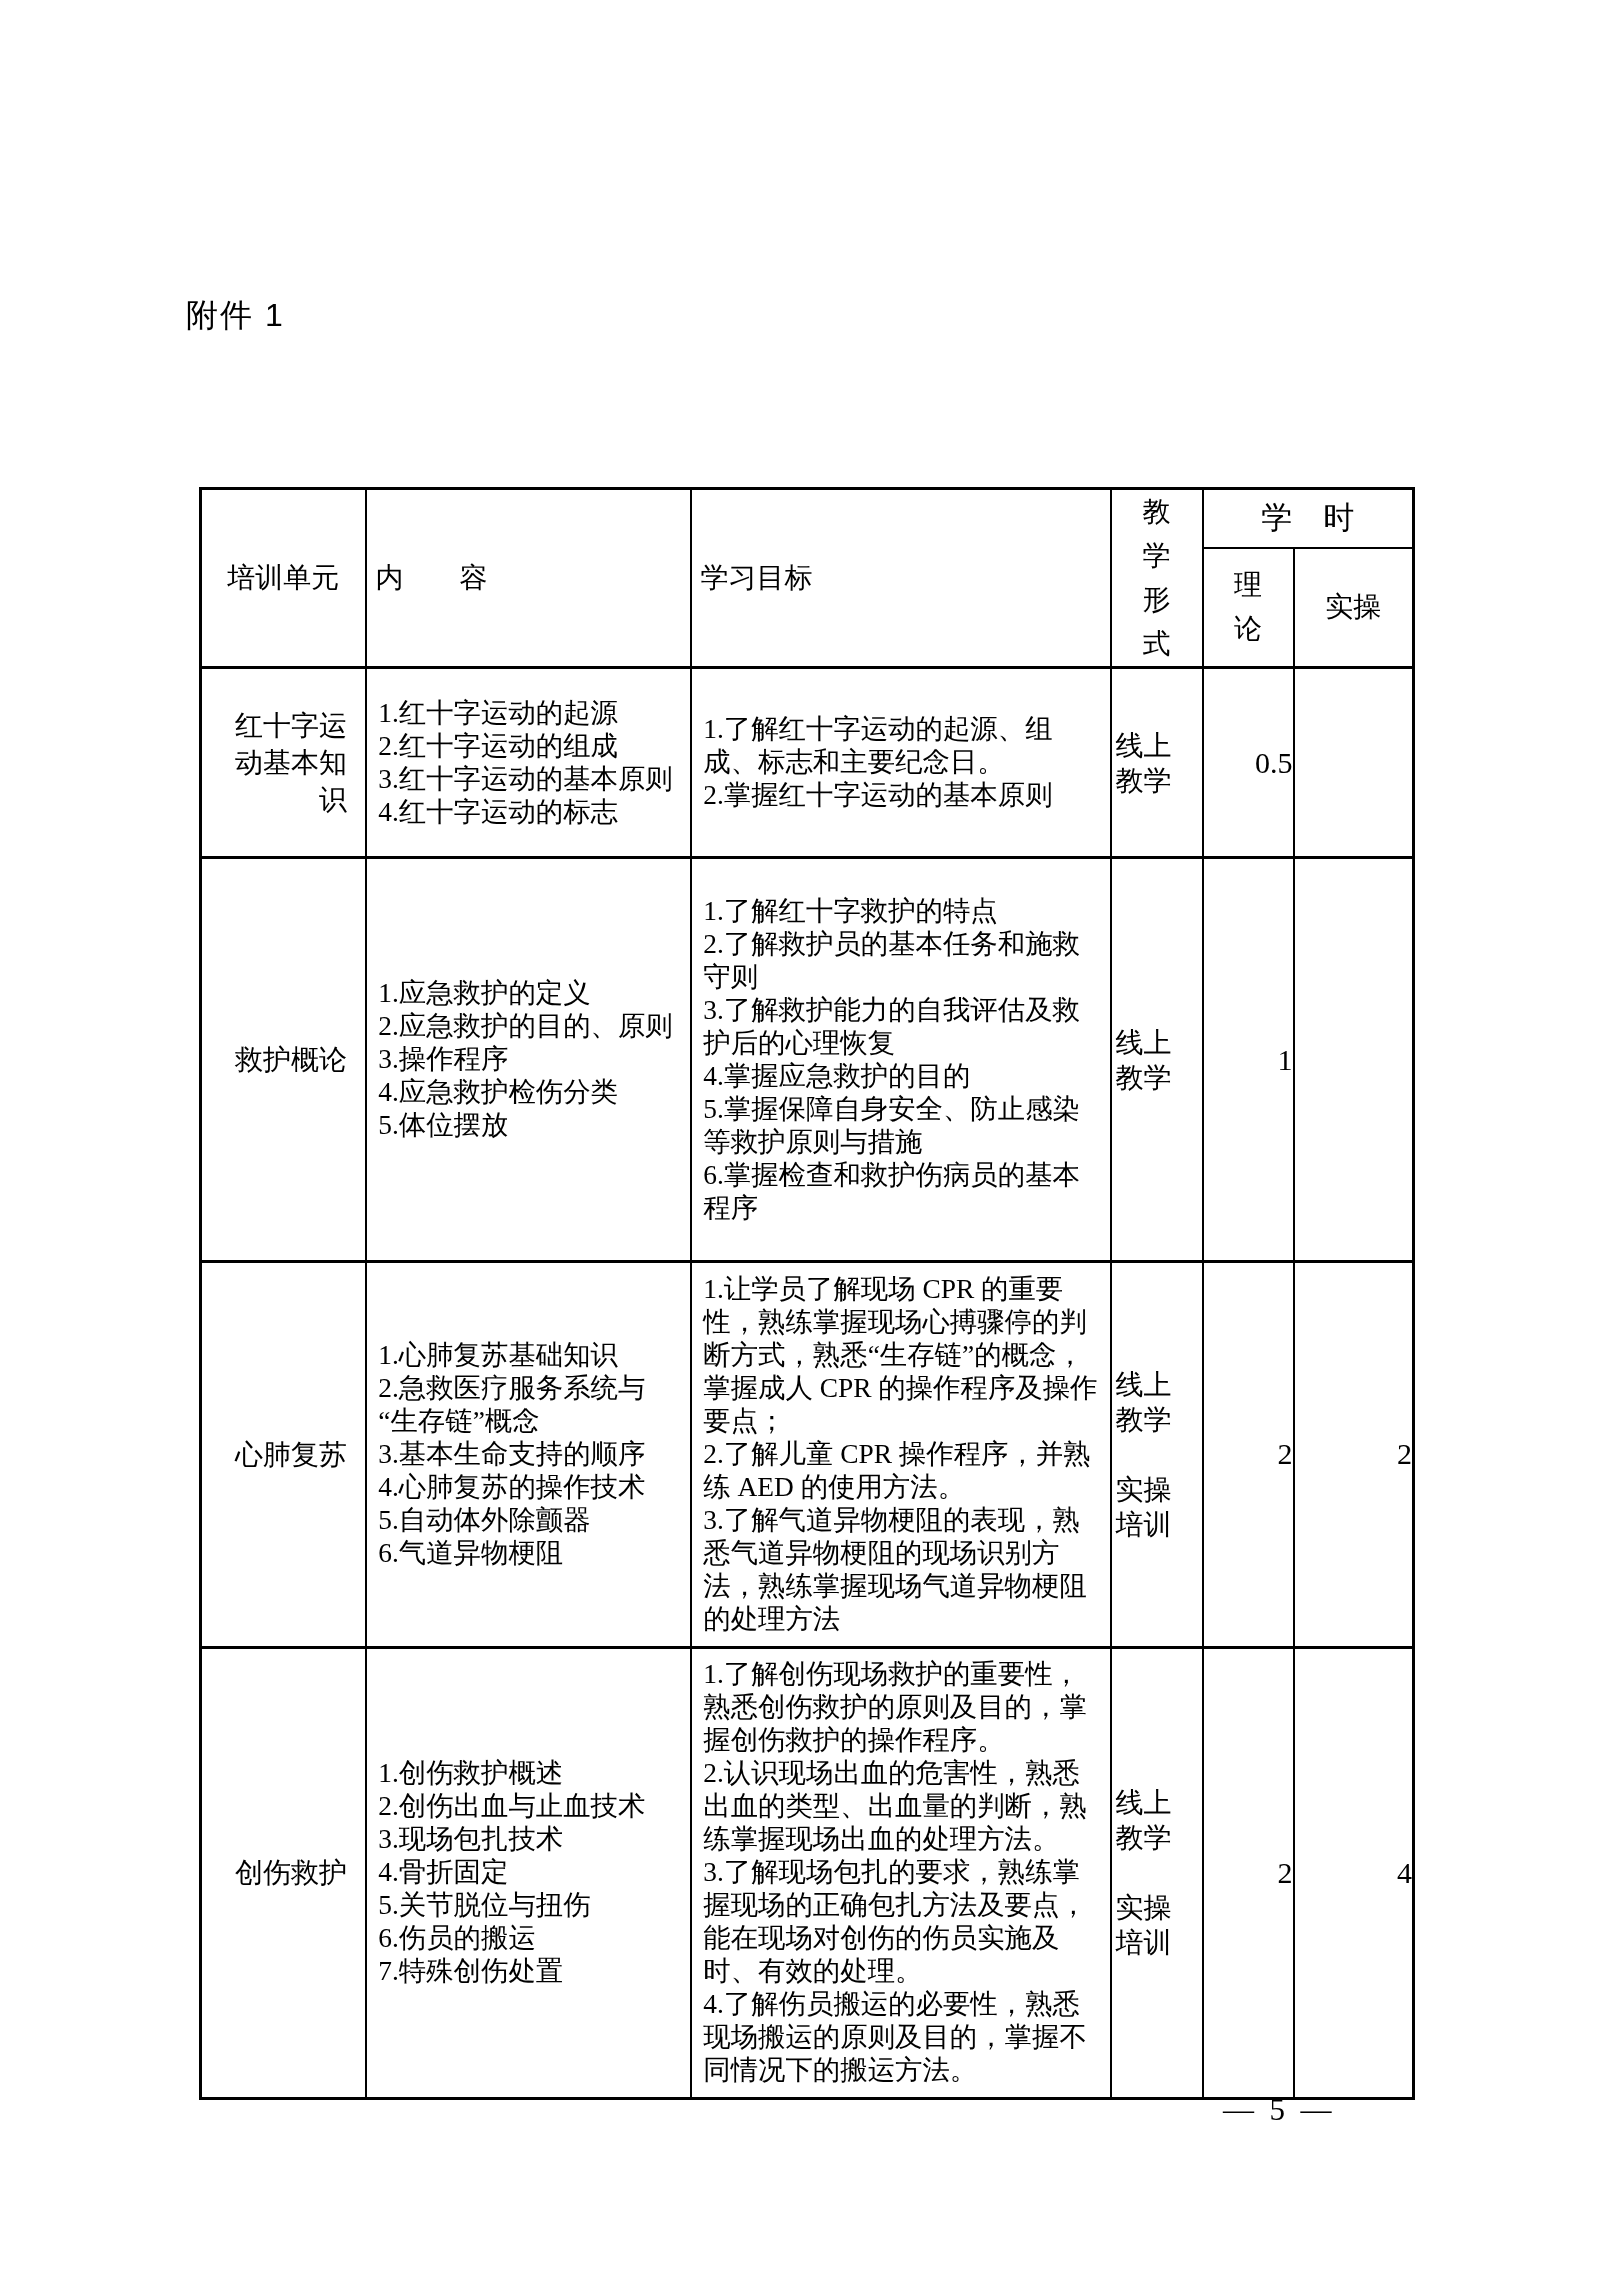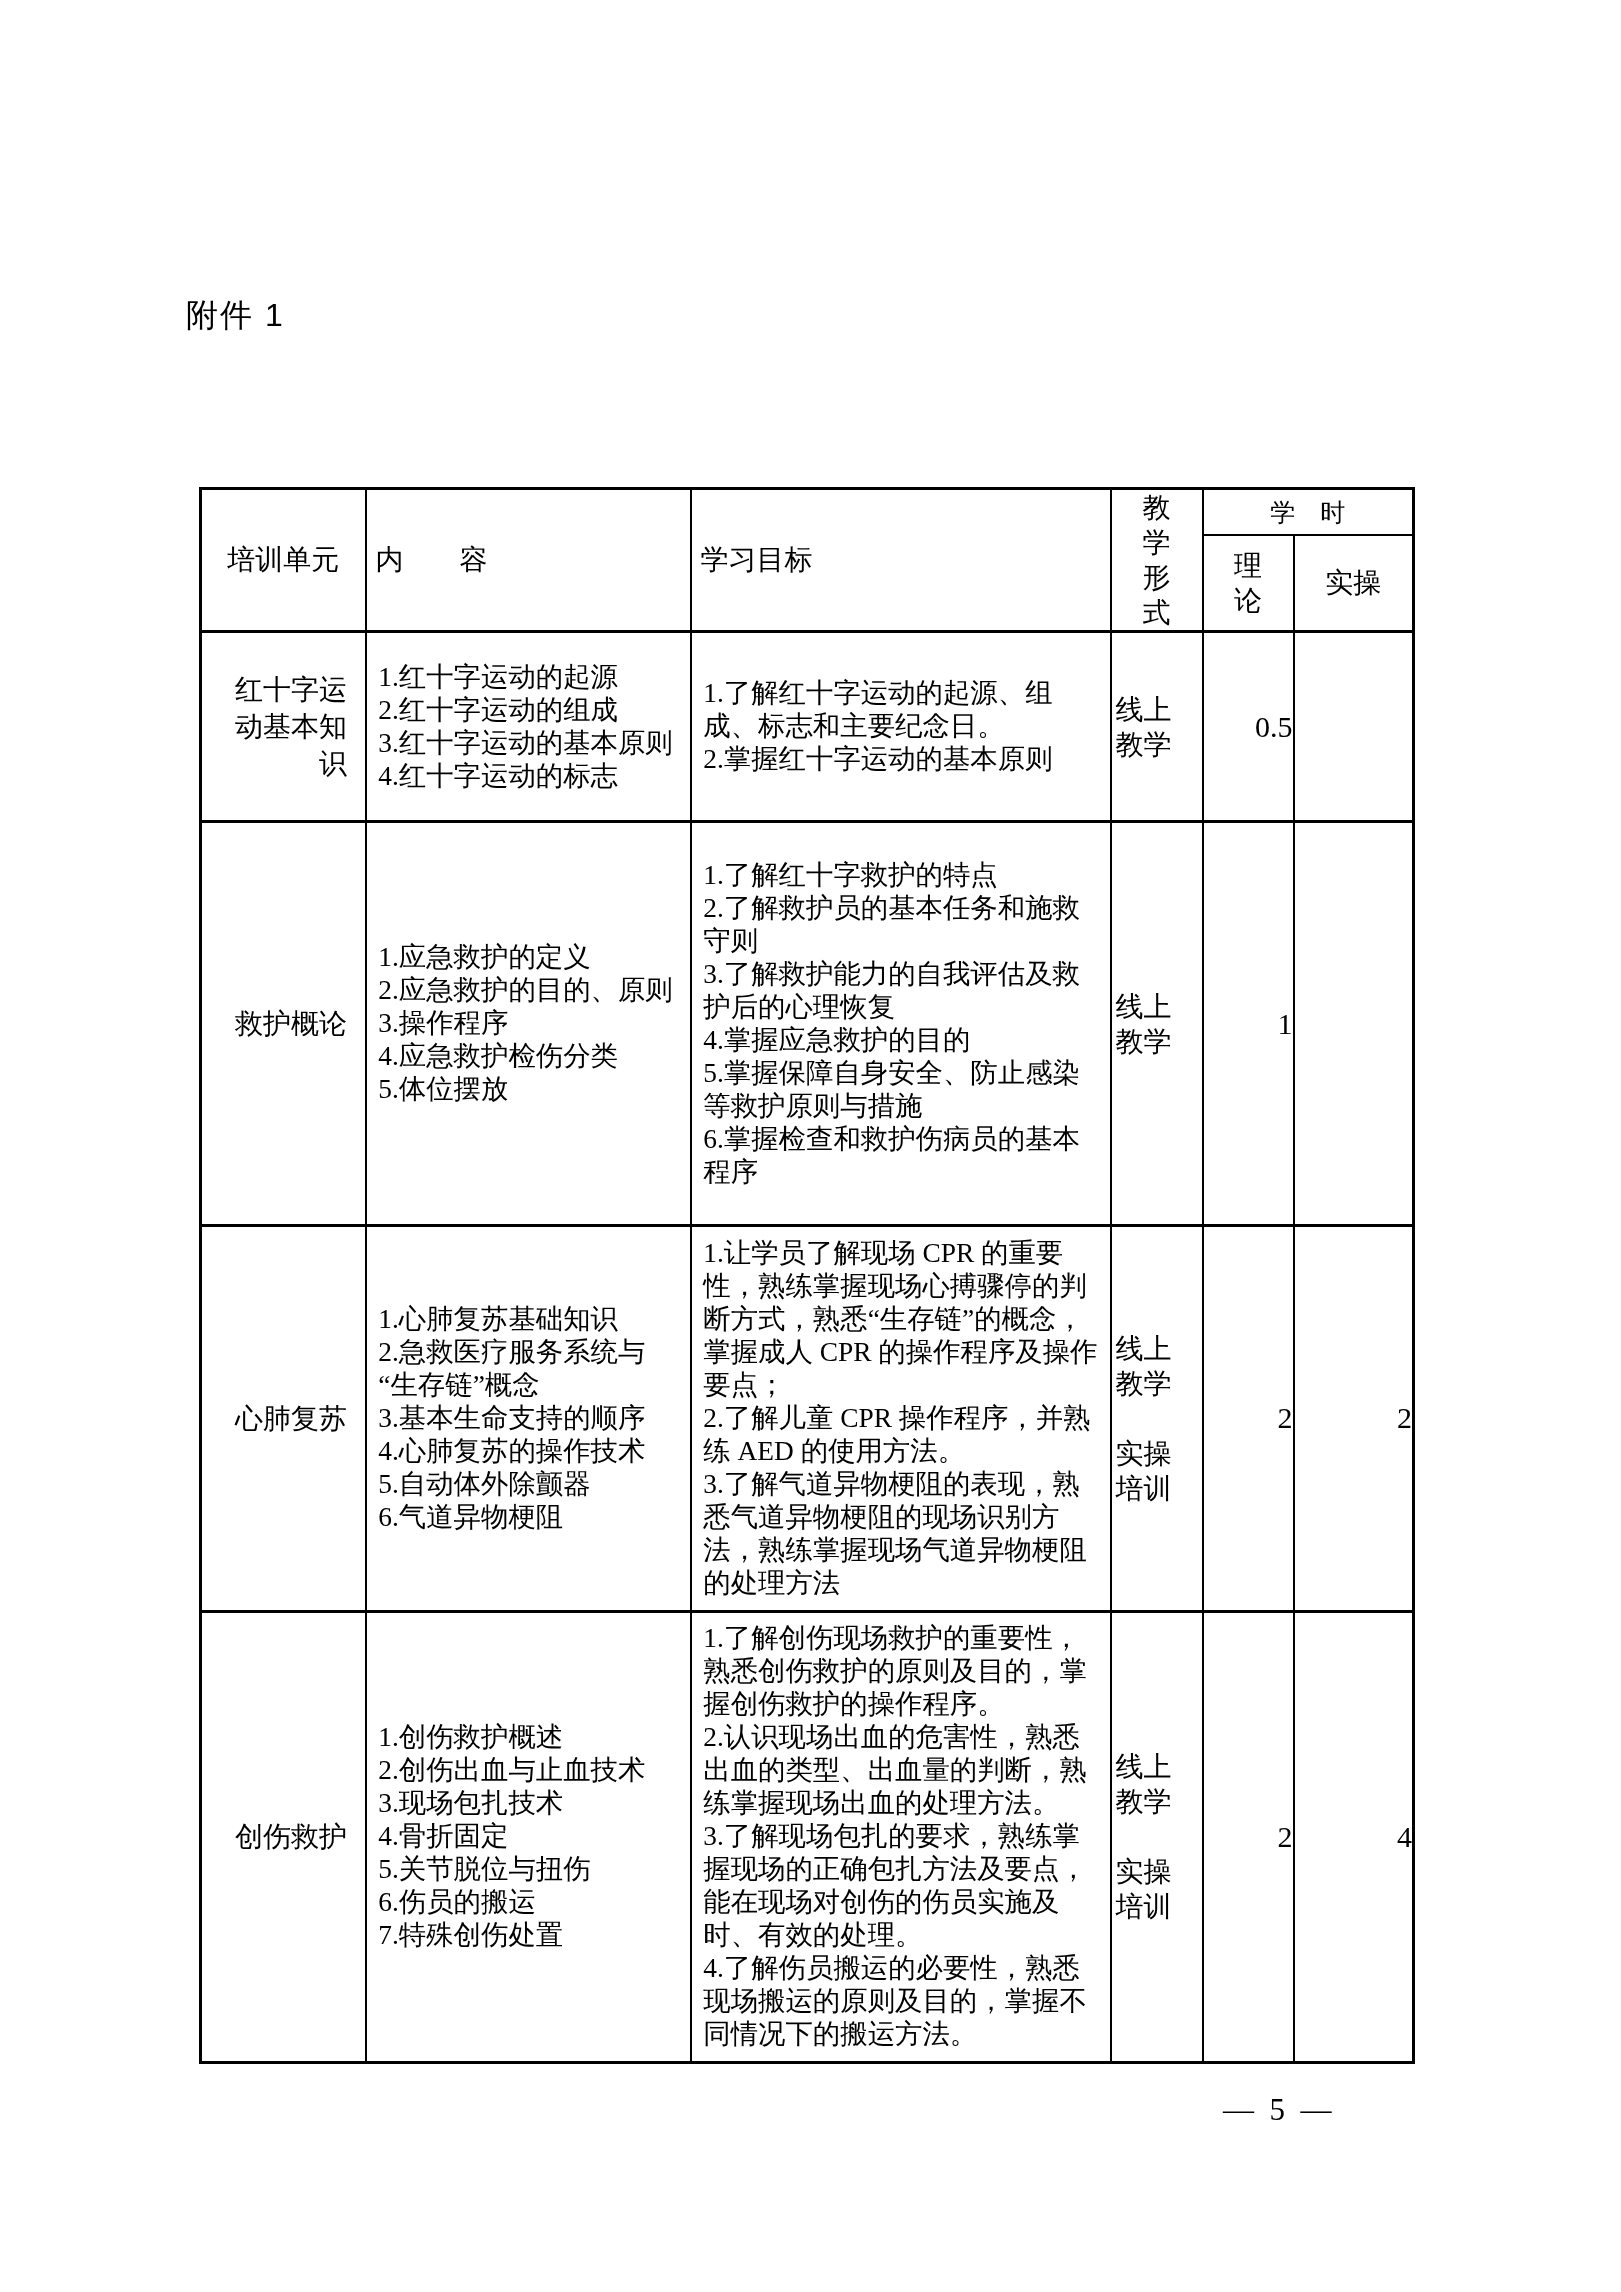--- a/index.html
+++ b/index.html
@@ -47,26 +47,26 @@
   }
   .syllabus tbody td { border-top-width: 3.9px; }
   tr.h-top { height: 43px; }
   tr.h-sub { height: 88px; }
   tr.r0 { height: 190px; }
   tr.r1 { height: 404px; }
   tr.r2 { height: 363px; }
   tr.r3 { height: 431px; }
   th.h-center { text-align: center; }
   th.h-left { text-align: left; padding-left: 9px; }
-  th.h-hours { font-size: 25px; text-align: center; }
+  th.h-hours { font-size: 31px; text-align: center; }
   .v-text {
     display: inline-block;
     width: 1.08em;
     word-break: break-all;
-    line-height: 35px;
+    line-height: 44px;
     text-align: center;
     vertical-align: middle;
   }
   td.c-unit {
     text-align: right;
     line-height: 37px;
     padding: 5.9px 17.6px;
   }
   td.c-list {
     text-align: left;

